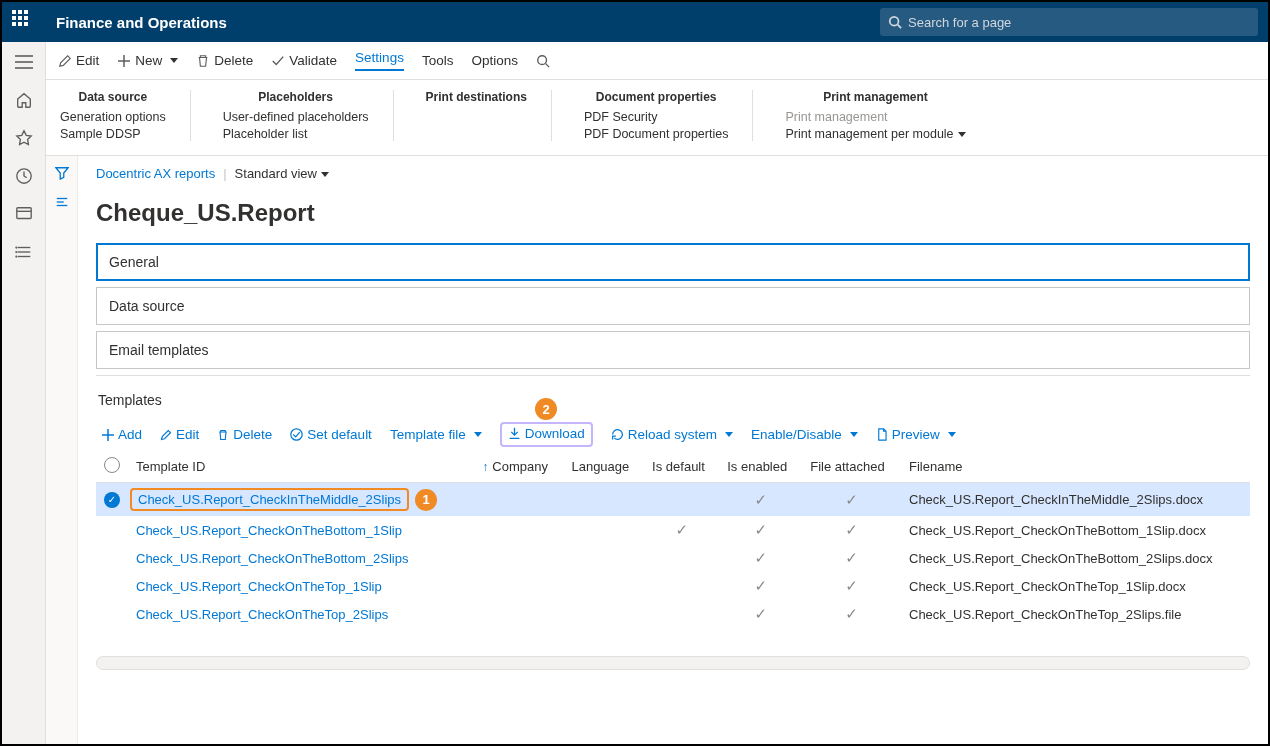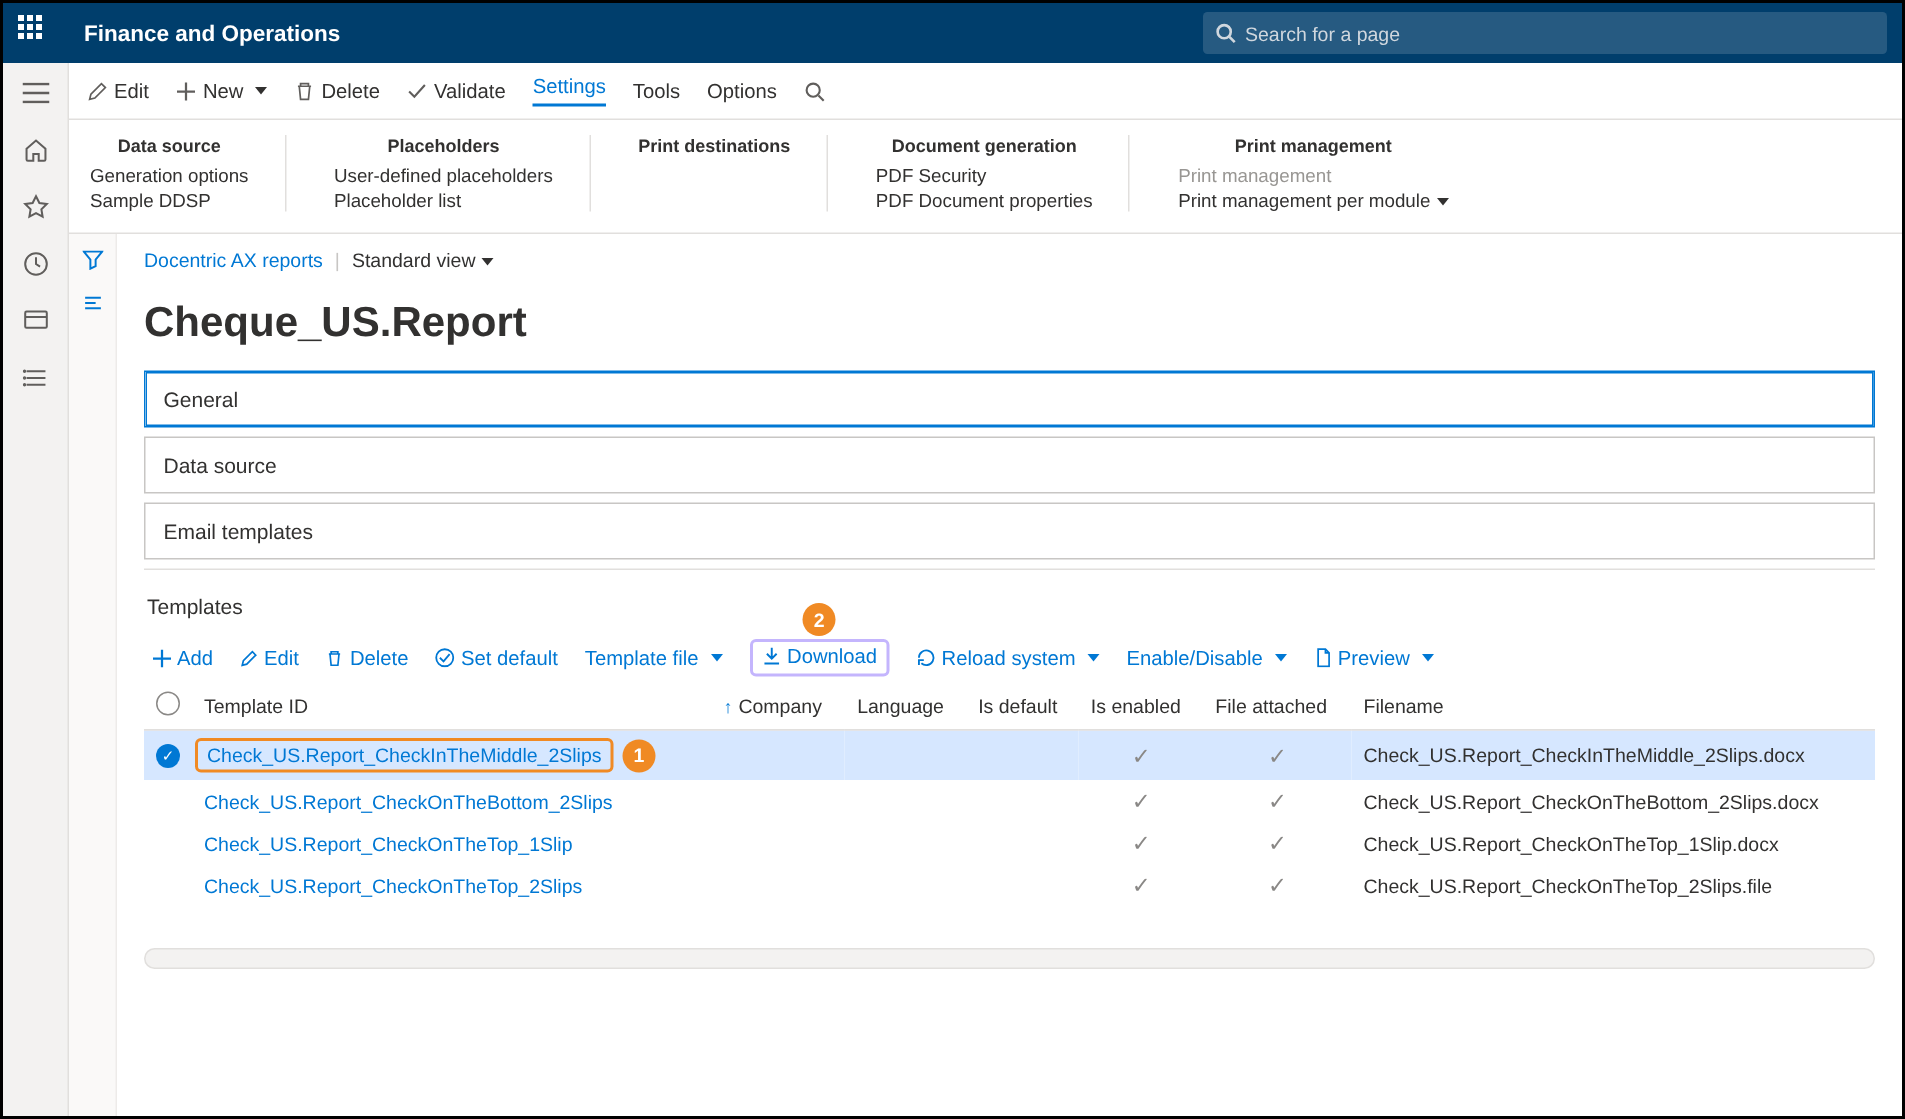--- a/index.html
+++ b/index.html
@@ -1,21 +1,21 @@
 <!DOCTYPE html>
 <html><head>
 <meta charset="utf-8">
 <style>
   * { box-sizing: border-box; margin: 0; padding: 0; }
   body { font-family: "Segoe UI", Arial, sans-serif; font-size: 13px; color: #323130; background: #fff; border: 2px solid #000; width: 1270px; height: 746px; overflow: hidden; }
   .topbar { background: #003e6c; color: #fff; height: 40px; display: flex; align-items: center; padding: 0 10px; }
   .topbar .waffle { width: 24px; height: 24px; display: grid; grid-template-columns: repeat(3, 4px); grid-template-rows: repeat(3, 4px); gap: 2px; cursor: pointer; margin-right: 20px; }
   .topbar .waffle span { background: #fff; }
   .topbar .title { font-weight: 600; font-size: 15px; }
-  .topbar .search { margin-left: auto; width: 456px; height: 28px; background: rgba(255,255,255,0.15); border-radius: 3px; display: flex; align-items: center; padding: 12px 8px; color: #d0d7de; }
+  .topbar .search { margin-left: auto; width: 378px; height: 28px; background: rgba(255,255,255,0.15); border-radius: 3px; display: flex; align-items: center; padding: 12px 8px; color: #d0d7de; }
   .topbar .search svg { margin-right: 6px; }
   .appgrid { display: grid; grid-template-columns: 44px 1fr; height: calc(746px - 44px); }
   .navrail { background: #f3f2f1; border-right: 1px solid #e1dfdd; display: flex; flex-direction: column; align-items: center; padding-top: 10px; gap: 18px; }
   .navrail .railicon { width: 20px; height: 20px; color: #605e5c; cursor: pointer; display: flex; align-items: center; justify-content: center; }
   .main { display: flex; flex-direction: column; min-width: 0; }
   .actionbar { display: flex; align-items: center; gap: 18px; padding: 8px 12px; border-bottom: 1px solid #e1dfdd; background: #fff; }
   .abtn { display: inline-flex; align-items: center; gap: 4px; cursor: pointer; font-size: 13.5px; color: #323130; }
   .abtn.active { border-bottom: 2px solid #0078d4; padding-bottom: 4px; color: #0078d4; }
   .ribbon { display: flex; gap: 32px; padding: 10px 14px 14px 14px; border-bottom: 1px solid #e1dfdd; }
   .rgrp { display: flex; flex-direction: column; border-right:1px solid #e1dfdd; padding-right:24px; min-width:120px }
@@ -26,21 +26,21 @@
   .rgrp .item { font-size: 12.5px; color: #323130; cursor: pointer; white-space: nowrap; }
   .rgrp .muted { color:#989693; }
   .content-wrap { display: flex; flex: 1; min-height: 0; }
   .leftcol { width: 32px; background: #faf9f8; border-right: 1px solid #edebe9; display: flex; flex-direction: column; align-items: center; padding-top: 10px; gap: 12px; }
   .leftcol .filtericon { color: #0078d4; cursor: pointer; }
   .leftcol .linesicon { color: #0078d4; cursor: pointer; }
   .content { flex: 1; padding: 10px 18px 16px 18px; overflow: auto; min-width: 0; }
   .crumb { font-size: 13px; display: flex; align-items: center; gap: 8px; }
   .crumb a { color: #0078d4; cursor: pointer; }
   .crumb .sep { color: #c8c6c4; }
-  .pagetitle { font-size: 28px; font-weight: 600; margin: 18px 0 16px 0; }
+  .pagetitle { font-size: 24px; font-weight: 600; margin: 18px 0 16px 0; }
   .fasttab { border: 1px solid #c8c6c4; padding: 10px 12px; font-size: 14px; margin-bottom: 6px; cursor: pointer; background:#fff; }
   .fasttab.focus { border: 1px solid #0078d4; box-shadow: 0 0 0 1px #0078d4 inset; }
   .section-title { font-size: 14px; padding: 10px 2px; }
   .section-box { border-top: 1px solid #e1dfdd; padding-top:6px; }
   .tpl-toolbar { display: flex; flex-wrap: wrap; align-items: center; gap: 18px; padding: 4px 6px; font-size: 13.5px; }
   .tbtn { display: inline-flex; align-items: center; gap: 4px; color: #0078d4; cursor: pointer; white-space:nowrap; }
   .callout { position: relative; display: inline-flex; align-items: center; }
   .callout .ring { border: 2px solid #c4b5fd; border-radius: 4px; padding: 2px 6px; }
   .badge { width: 22px; height: 22px; background: #f08a24; border-radius: 50%; color: #fff; font-weight: 600; display: inline-flex; align-items: center; justify-content: center; font-size: 13px; }
   table.tpl { width: 100%; border-collapse: collapse; font-size: 13px; table-layout: auto; }
@@ -185,21 +185,21 @@
             <div class="col">
           <span class="item">User-defined placeholders</span>
           <span class="item">Placeholder list</span>
         </div>
           </div>
       </div>
       <div class="rgrp">
         <div class="hdr">Print destinations</div>
       </div>
       <div class="rgrp">
-        <div class="hdr">Document generation</div>
+        <div class="hdr">Document properties</div>
         <div class="cols">
             <div class="col">
           <span class="item">PDF Security</span>
           <span class="item">PDF Document properties</span>
         </div>
           </div>
       </div>
       <div class="rgrp">
         <div class="hdr">Print management</div>
         <div class="cols">
@@ -325,20 +325,30 @@
                     </span></td>
                   <td></td>
                   <td></td>
                   <td style="text-align: center;"></td>
                   <td style="text-align: center;"><span class="check">✓</span></td>
                   <td style="text-align: center;"><span class="check">✓</span></td>
                   <td>Check_US.Report_CheckInTheMiddle_2Slips.docx</td>
                 </tr>
                 <tr>
                   <td class="radio-col"></td>
+                  <td><span class="link">Check_US.Report_CheckOnTheBottom_1Slip</span></td>
+                  <td></td>
+                  <td></td>
+                  <td style="text-align: center;"><span class="check">✓</span></td>
+                  <td style="text-align: center;"><span class="check">✓</span></td>
+                  <td style="text-align: center;"><span class="check">✓</span></td>
+                  <td>Check_US.Report_CheckOnTheBottom_1Slip.docx</td>
+                </tr>
+                <tr>
+                  <td class="radio-col"></td>
                   <td><span class="link">Check_US.Report_CheckOnTheBottom_2Slips</span></td>
                   <td></td>
                   <td></td>
                   <td style="text-align: center;"></td>
                   <td style="text-align: center;"><span class="check">✓</span></td>
                   <td style="text-align: center;"><span class="check">✓</span></td>
                   <td>Check_US.Report_CheckOnTheBottom_2Slips.docx</td>
                 </tr>
                 <tr>
                   <td class="radio-col"></td>

